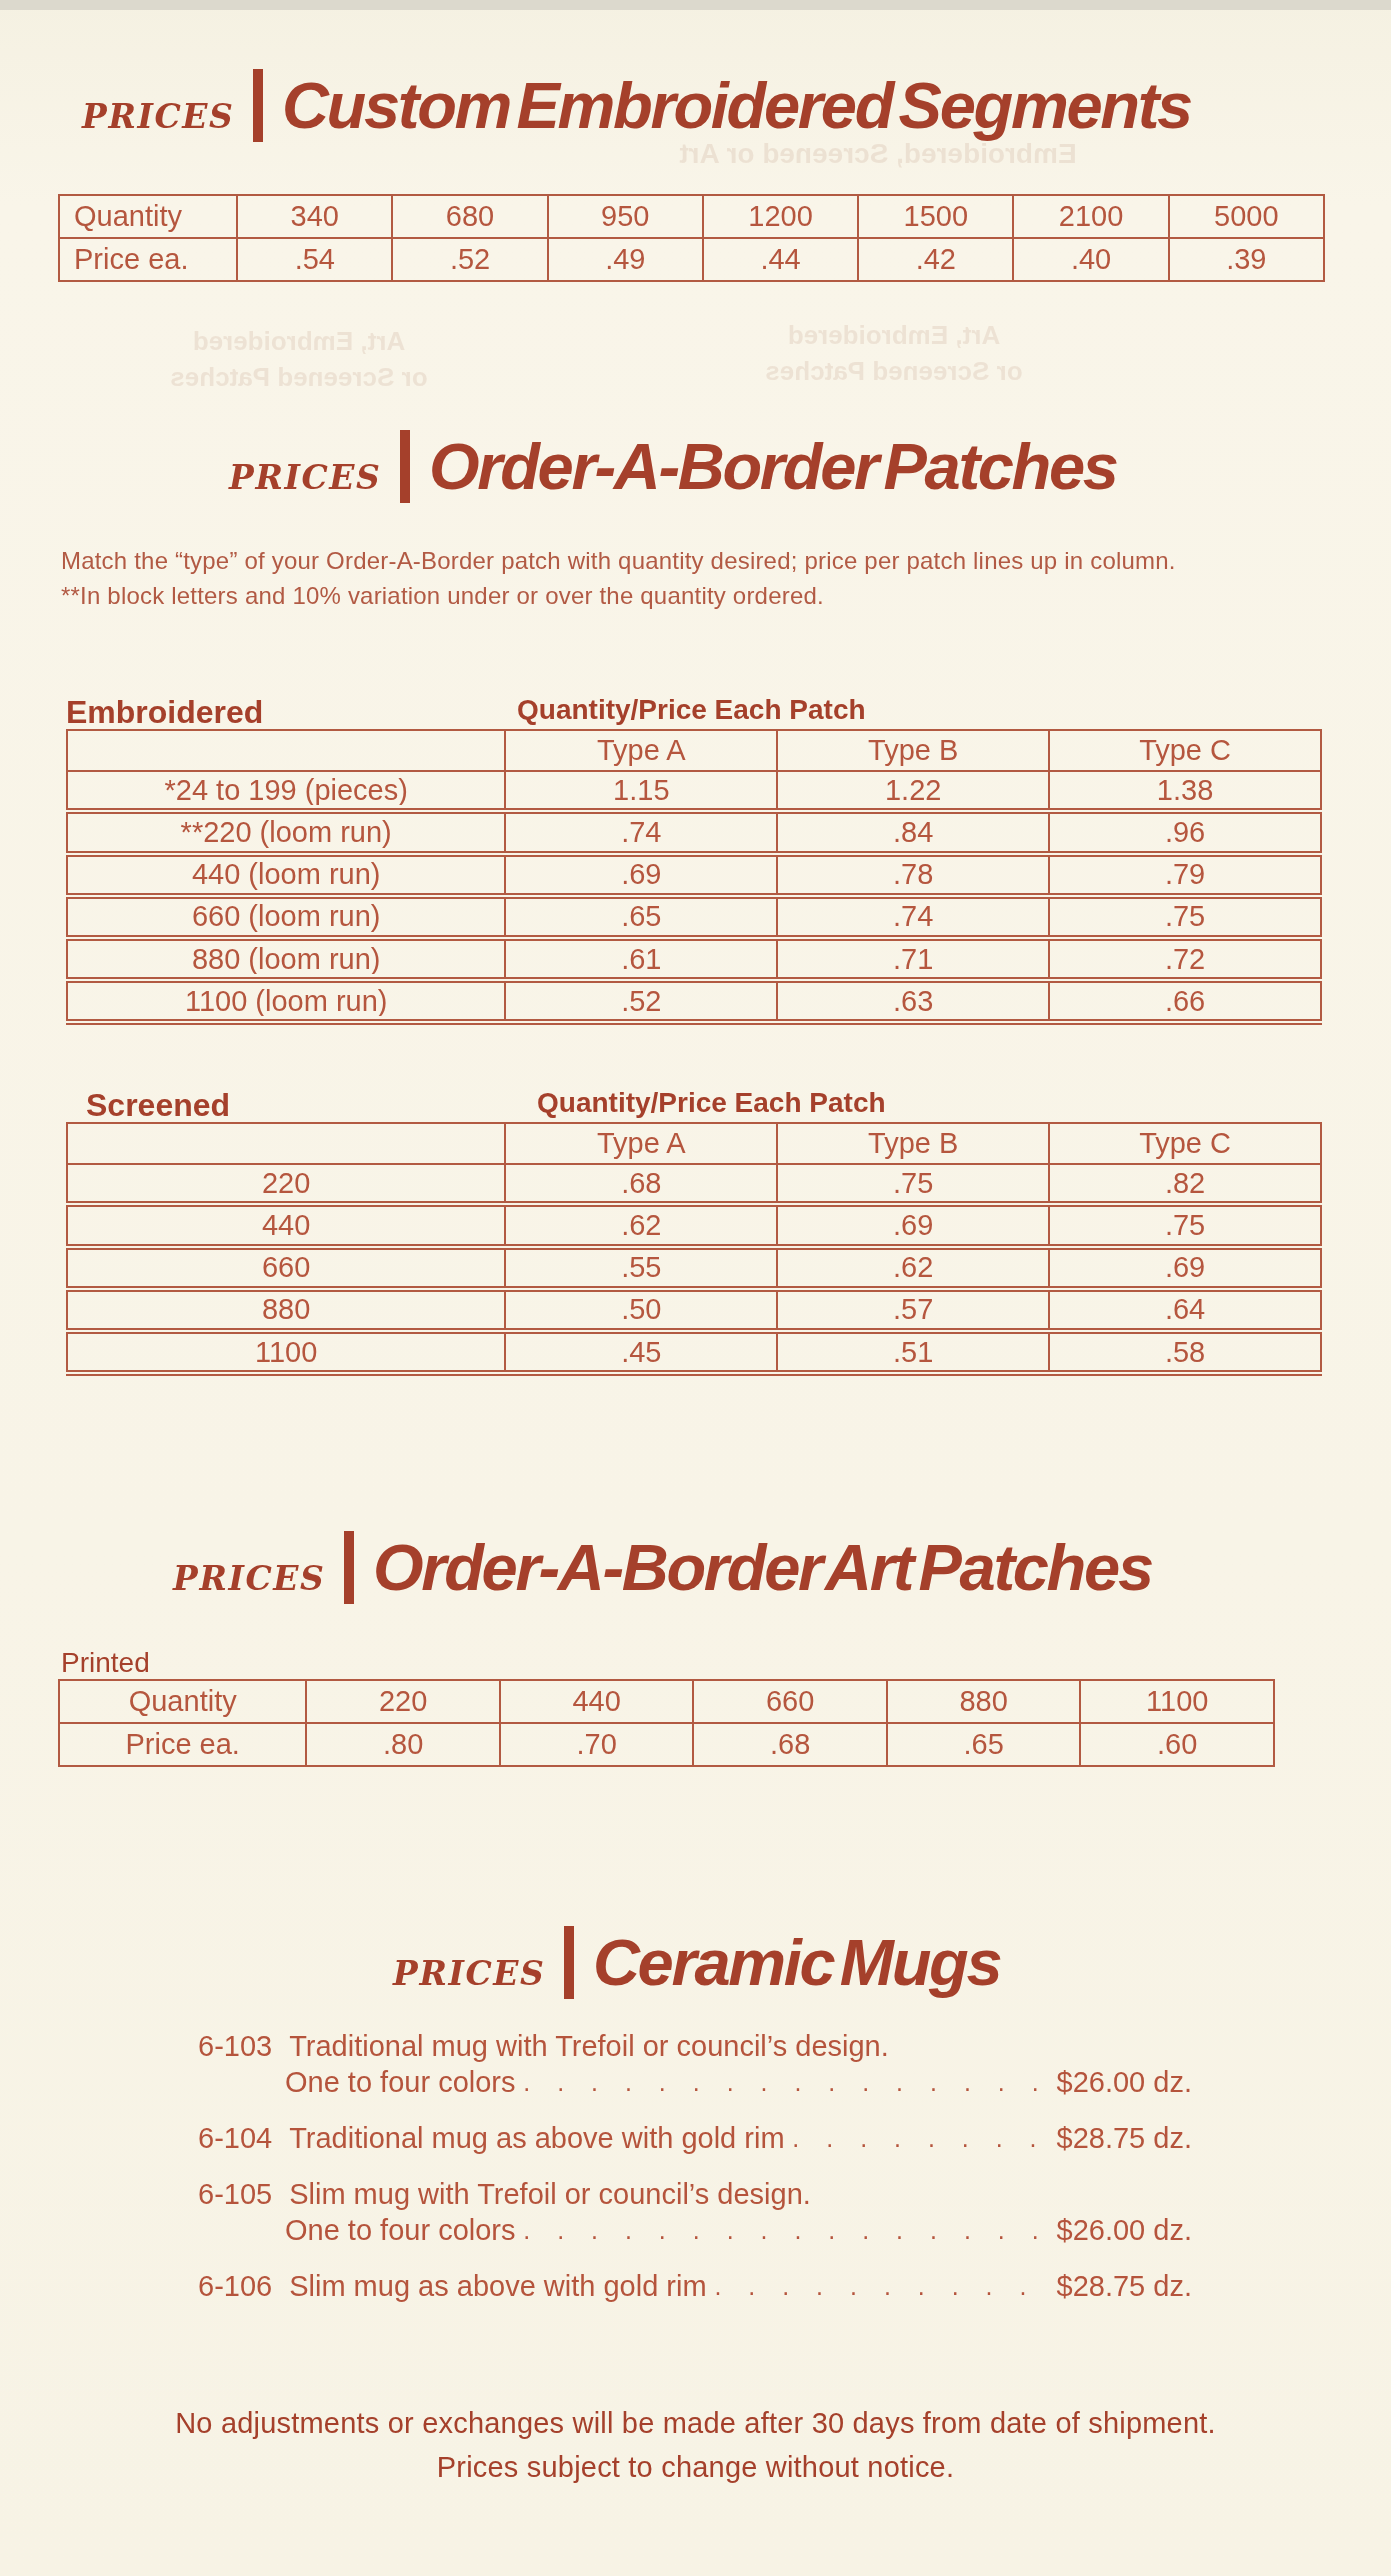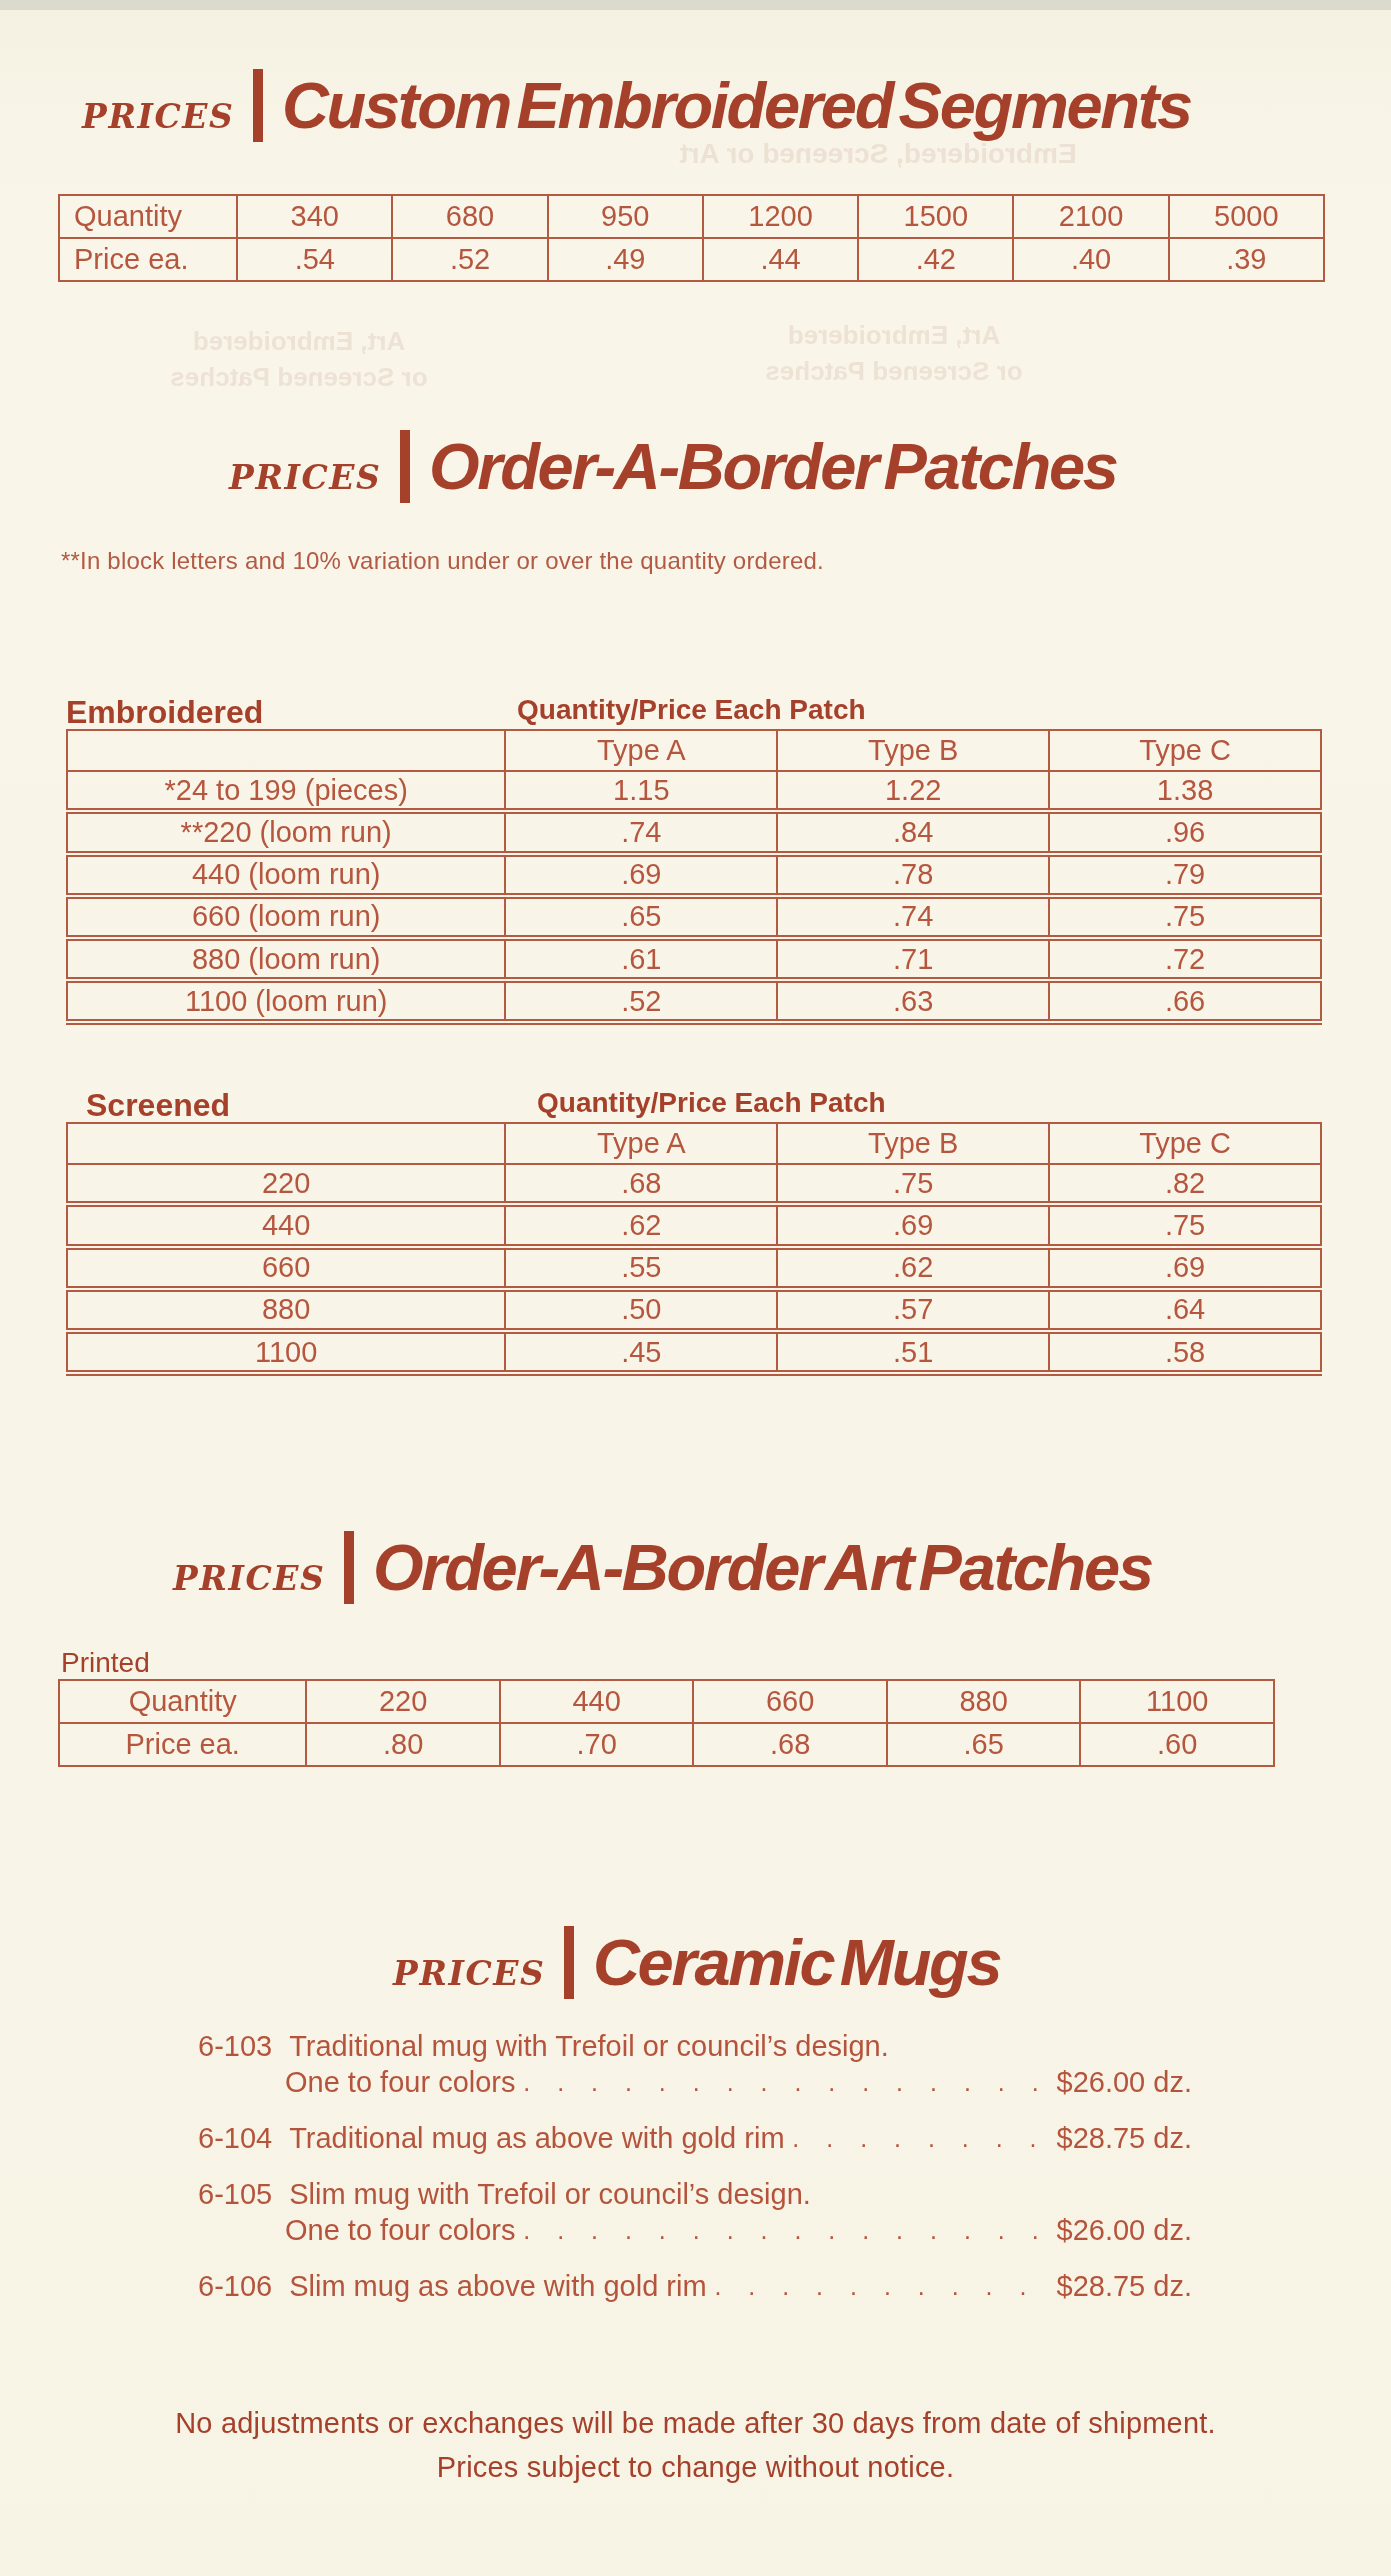--- a/index.html
+++ b/index.html
@@ -46,21 +46,21 @@
   .tablehead{position:absolute;width:1256px;height:34px;}
   .tablehead .sec-label{font-size:32px;font-weight:bold;color:#a5402b;position:absolute;left:0;top:0;}
   .tablehead .sec-heading{font-size:28px;font-weight:bold;color:#a5402b;position:absolute;left:451px;top:0;}
   .emb-head{left:66px;top:694px;}
   .scr-head{left:66px;top:1087px;margin-left:20px;}
 
   .typtbl{position:absolute;width:1256px;}
   .emb-tbl{left:66px;top:729px;}
   .scr-tbl{left:66px;top:1122px;}
   .typtbl th{height:36px;}
-  .typtbl td{height:33px;border-bottom:6.2px double #b25a42;}
+  .typtbl td{height:33px;border-bottom:6.2px double #b25a42;border-radius:20px;}
   .typtbl .lab{width:424px;}
 
   .printed-label{position:absolute;left:61px;top:1647px;font-size:28px;font-weight:normal;color:#a5402b;}
   .tbl3{position:absolute;left:58px;top:1679px;width:1217px;}
   .tbl3 td.lab{width:233px;}
 
   
   .notes{position:absolute;left:61px;top:543px;font-size:24px;line-height:35px;color:#b25a44;letter-spacing:0.2px;}
 
   
@@ -136,20 +136,21 @@
     </table>
   </div>
 
   <div class="header h2">
     <span class="kicker">PRICES</span>
     <span class="bar"></span>
     <span class="title">Order-A-Border Patches</span>
   </div>
 
   <div class="notes">
+    <div>Match the “type” of your Order-A-Border patch with quantity desired; price per patch lines up in column.</div>
     <div>**In block letters and 10% variation under or over the quantity ordered.</div>
   </div>
 
   <div class="tablehead emb-head">
     <span class="sec-label">Embroidered</span>
     <span class="sec-heading">Quantity/Price Each Patch</span>
   </div>
   <div class="typtbl emb-tbl">
     <table class="grid">
       <thead>

